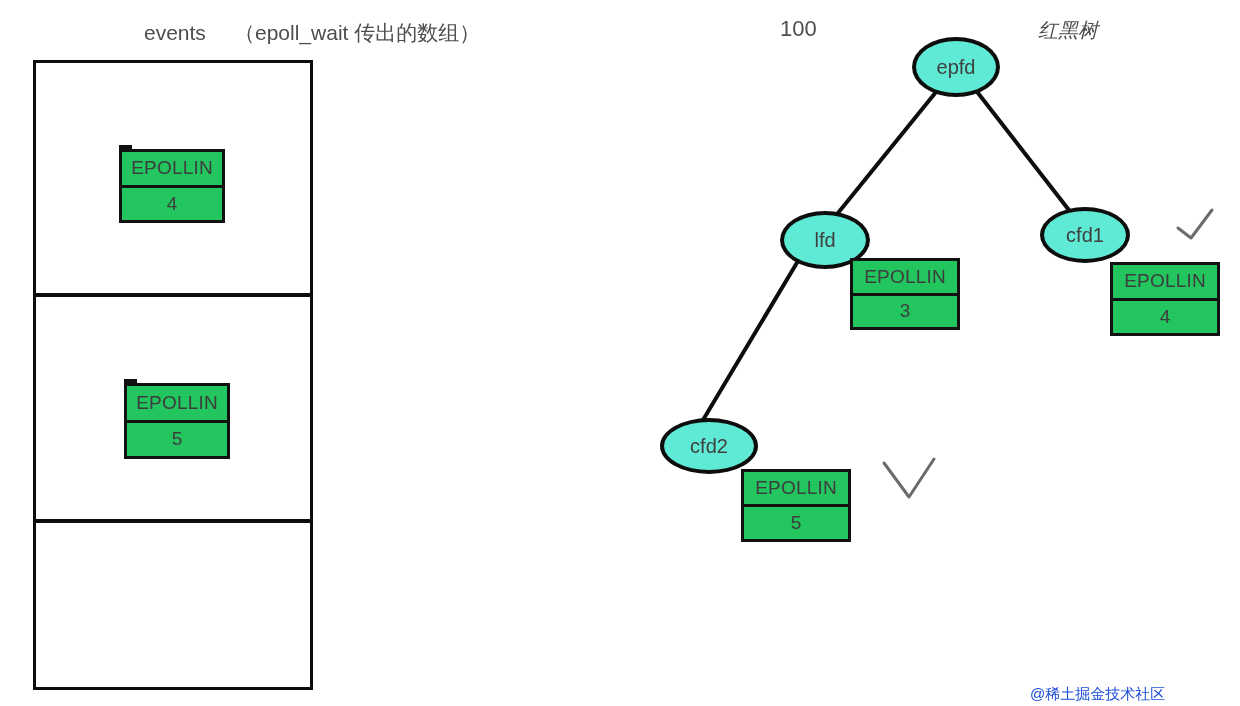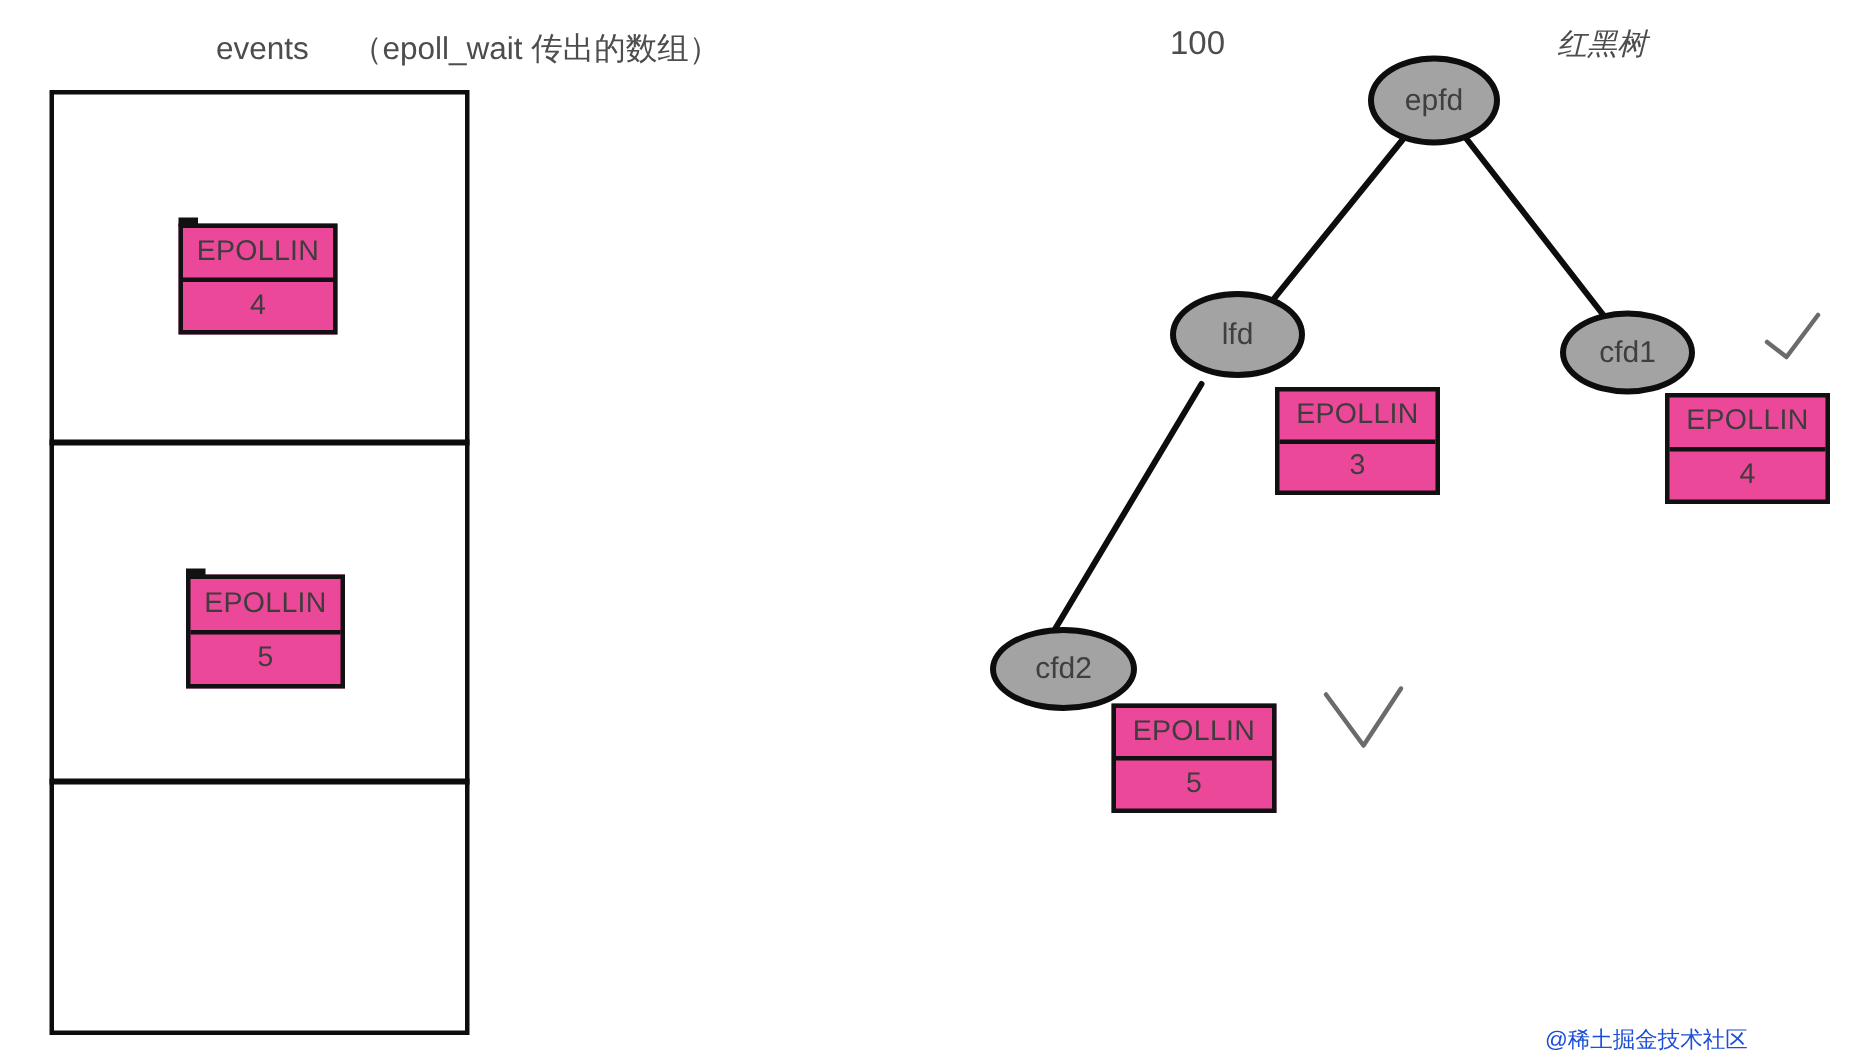--- a/index.html
+++ b/index.html
@@ -64,21 +64,21 @@
     width: 280px;
     height: 4px;
     background: #0d0d0d;
   }
 
   
   .epbox {
     position: absolute;
     box-sizing: border-box;
     border: 3px solid #111111;
-    background: #ec4899;
+    background: #22c55e;
     display: flex;
     flex-direction: column;
   }
   .epbox .ep-top {
     flex: 1 1 50%;
     display: flex;
     align-items: center;
     justify-content: center;
     border-bottom: 3px solid #111111;
     font-size: 19px;
@@ -102,21 +102,21 @@
     height: 6px;
     background: #111111;
   }
 
   
   .node {
     position: absolute;
     box-sizing: border-box;
     border: 4px solid #0d0d0d;
     border-radius: 50%;
-    background: #a3a3a3;
+    background: #5eead4;
     display: flex;
     align-items: center;
     justify-content: center;
     font-size: 20px;
     color: #3f3f3f;
     z-index: 3;
   }
 
   
   #edges {
@@ -171,21 +171,21 @@
 
     <polyline points="1178,228 1191,238 1212,210" fill="none" stroke="#6b6b6b" stroke-width="3" stroke-linecap="round" stroke-linejoin="round"></polyline>
 
     <polyline points="884,463 909,497 934,459" fill="none" stroke="#6b6b6b" stroke-width="3" stroke-linecap="round" stroke-linejoin="round"></polyline>
   </svg>
 
   <div class="node" style="left:912px; top:37px; width:88px; height:60px;">
     <span>epfd</span>
   </div>
 
-  <div class="node" style="left:780px; top:194px; width:90px; height:58px;">
+  <div class="node" style="left:780px; top:211px; width:90px; height:58px;">
     <span>lfd</span>
   </div>
 
   <div class="node" style="left:1040px; top:207px; width:90px; height:56px;">
     <span>cfd1</span>
   </div>
 
   <div class="node" style="left:660px; top:418px; width:98px; height:56px;">
     <span>cfd2</span>
   </div>

